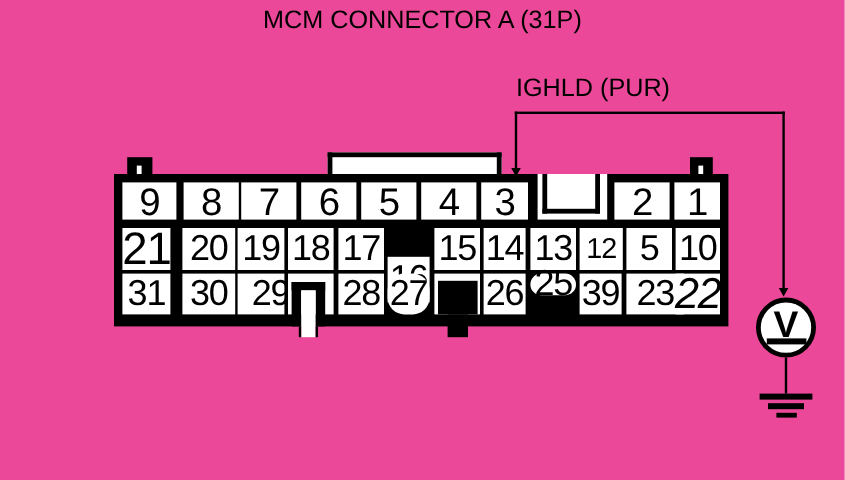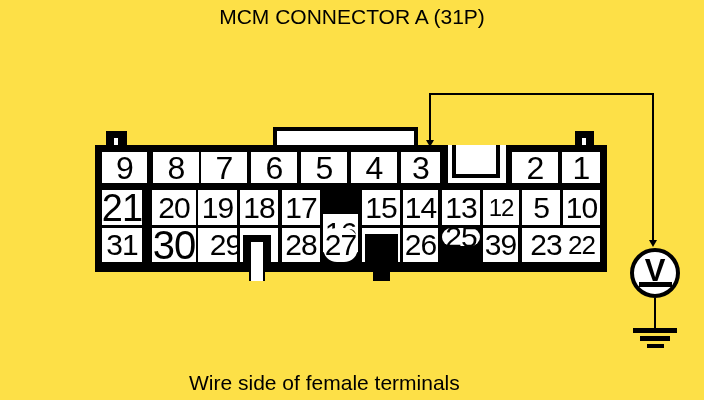--- a/index.html
+++ b/index.html
@@ -1,16 +1,16 @@
 <!DOCTYPE html>
 <html><head>
 <meta charset="utf-8">
 <style>
   html,body{margin:0;padding:0;background:#fff;}
-  #page{position:relative;width:704px;height:400px;background:#fde047;overflow:hidden;
+  #page{position:relative;width:704px;height:400px;background:#ec4899;overflow:hidden;
         font-family:"Liberation Sans",sans-serif;color:#000;}
   .abs{position:absolute;box-sizing:border-box;}
   .black{background:#000;}
   .white{background:#fff;}
   .cell{background:#fff;display:flex;align-items:center;justify-content:center;
         font-family:"Liberation Sans",sans-serif;color:#000;letter-spacing:-1px;line-height:1;}
   .txt{white-space:nowrap;}
   #title{top:5px;left:0;width:704px;text-align:center;font-size:21px;}
   #wire-label{top:62px;left:430px;font-size:21px;}
   #caption{top:371px;left:189px;font-size:21px;}
@@ -27,20 +27,21 @@
   #meter-v{font-size:31px;font-weight:bold;line-height:1;margin-top:3px;letter-spacing:0;}
   #meter-bar{left:639px;top:282px;width:33px;height:5px;background:#000;}
 </style>
 </head>
 <body>
 
 <div id="page">
 
   <div id="title" class="abs txt">MCM CONNECTOR A (31P)</div>
 
+  <div id="wire-label" class="abs txt">IGHLD (PUR)</div>
 
   <div class="abs hline" style="left:429px;top:93px;width:225px;height:2px;"></div>
   <div class="abs vline" style="left:429px;top:93px;width:2px;height:48px;"></div>
   <div class="abs arrow-down" style="left:426px;top:140px;"></div>
   <div class="abs vline" style="left:652px;top:93px;width:2px;height:147px;"></div>
   <div class="abs arrow-down" style="left:649px;top:240px;"></div>
 
   <div class="abs tab" style="left:106px;top:131px;width:21px;height:14px;"></div>
   <div class="abs tab-slit" style="left:114px;top:138px;width:4px;height:7px;"></div>
   <div class="abs tab" style="left:575px;top:131px;width:19px;height:14px;"></div>
@@ -68,45 +69,44 @@
       <div class="abs cell" style="left: 240px; top: 190px; width: 38px; height: 35px; font-size: 30px;">18</div>
       <div class="abs cell" style="left: 282px; top: 190px; width: 38px; height: 35px; font-size: 30px;">17</div>
       <div class="abs cell" style="left: 323px; top: 190px; width: 35px; height: 38px; font-size: 30px; margin-top: 24px;">16</div>
       <div class="abs cell" style="left: 362px; top: 190px; width: 38px; height: 35px; font-size: 30px;">15</div>
       <div class="abs cell" style="left: 403px; top: 190px; width: 35px; height: 35px; font-size: 30px;">14</div>
       <div class="abs cell" style="left: 442px; top: 190px; width: 38px; height: 35px; font-size: 30px;">13</div>
       <div class="abs cell" style="left: 483px; top: 190px; width: 36px; height: 35px; font-size: 24px;">12</div>
       <div class="abs cell" style="left: 522px; top: 190px; width: 38px; height: 35px; font-size: 30px;">5</div>
       <div class="abs cell" style="left: 563px; top: 190px; width: 37px; height: 35px; font-size: 30px;">10</div>
       <div class="abs cell" style="left: 102px; top: 228px; width: 40px; height: 34px; font-size: 30px;">31</div>
-      <div class="abs cell" style="left: 152px; top: 228px; width: 44px; height: 34px; font-size: 40px;">30</div>
+      <div class="abs cell" style="left: 152px; top: 228px; width: 44px; height: 34px; font-size: 30px;">30</div>
       <div class="abs cell" style="left: 198px; top: 228px; width: 39px; height: 34px; font-size: 30px; padding-left: 16px;">29</div>
       <div class="abs white" style="left: 240px; top: 228px; width: 38px; height: 34px;"></div>
       <div class="abs black" style="left: 243px; top: 235px; width: 8px; height: 37px;"></div>
       <div class="abs black" style="left: 263px; top: 235px; width: 8px; height: 37px;"></div>
       <div class="abs black" style="left: 243px; top: 235px; width: 28px; height: 7px;"></div>
       <div class="abs white" style="left: 251px; top: 242px; width: 12px; height: 39px;"></div>
       <div class="abs black" style="left: 249px; top: 272px; width: 2px; height: 9px;"></div>
       <div class="abs black" style="left: 263px; top: 272px; width: 2px; height: 9px;"></div>
       <div class="abs cell" style="left: 282px; top: 228px; width: 38px; height: 34px; font-size: 30px;">28</div>
       <div class="abs cell" style="left: 323px; top: 228px; width: 35px; height: 34px; font-size: 30px; border-radius: 14px;">27</div>
       <div class="abs white" style="left: 362px; top: 228px; width: 38px; height: 34px;"></div>
       <div class="abs black" style="left: 365px; top: 234px; width: 33px; height: 28px;"></div>
       <div class="abs black" style="left: 373px; top: 262px; width: 17px; height: 19px;"></div>
       <div class="abs cell" style="left: 403px; top: 228px; width: 35px; height: 34px; font-size: 30px;">26</div>
       <div class="abs cell" style="left: 442px; top: 228px; width: 38px; height: 18px; font-size: 30px; border-radius: 15px;">25</div>
       <div class="abs cell" style="left: 483px; top: 228px; width: 35px; height: 34px; font-size: 30px;">39</div>
       <div class="abs cell" style="left: 522px; top: 228px; width: 48px; height: 34px; font-size: 30px;">23</div>
-      <div class="abs cell" style="left: 563px; top: 228px; width: 37px; height: 34px; font-size: 26px;">22</div>
+      <div class="abs cell" style="left: 563px; top: 228px; width: 37px; height: 34px; font-size: 36px; font-style: italic;">22</div>
     </div>
 
   <div id="meter-circle" class="abs">
     <span id="meter-v">V</span>
   </div>
   <div id="meter-bar" class="abs"></div>
   <div class="abs vline" style="left:654px;top:298px;width:2px;height:30px;"></div>
   <div class="abs black" style="left:633px;top:328px;width:44px;height:5px;"></div>
   <div class="abs black" style="left:640px;top:336px;width:30px;height:5px;"></div>
   <div class="abs black" style="left:647px;top:344px;width:17px;height:4px;"></div>
 
-  <div id="caption" class="abs txt">Wire side of female terminals</div>
 
 </div>
 
 </body></html>

